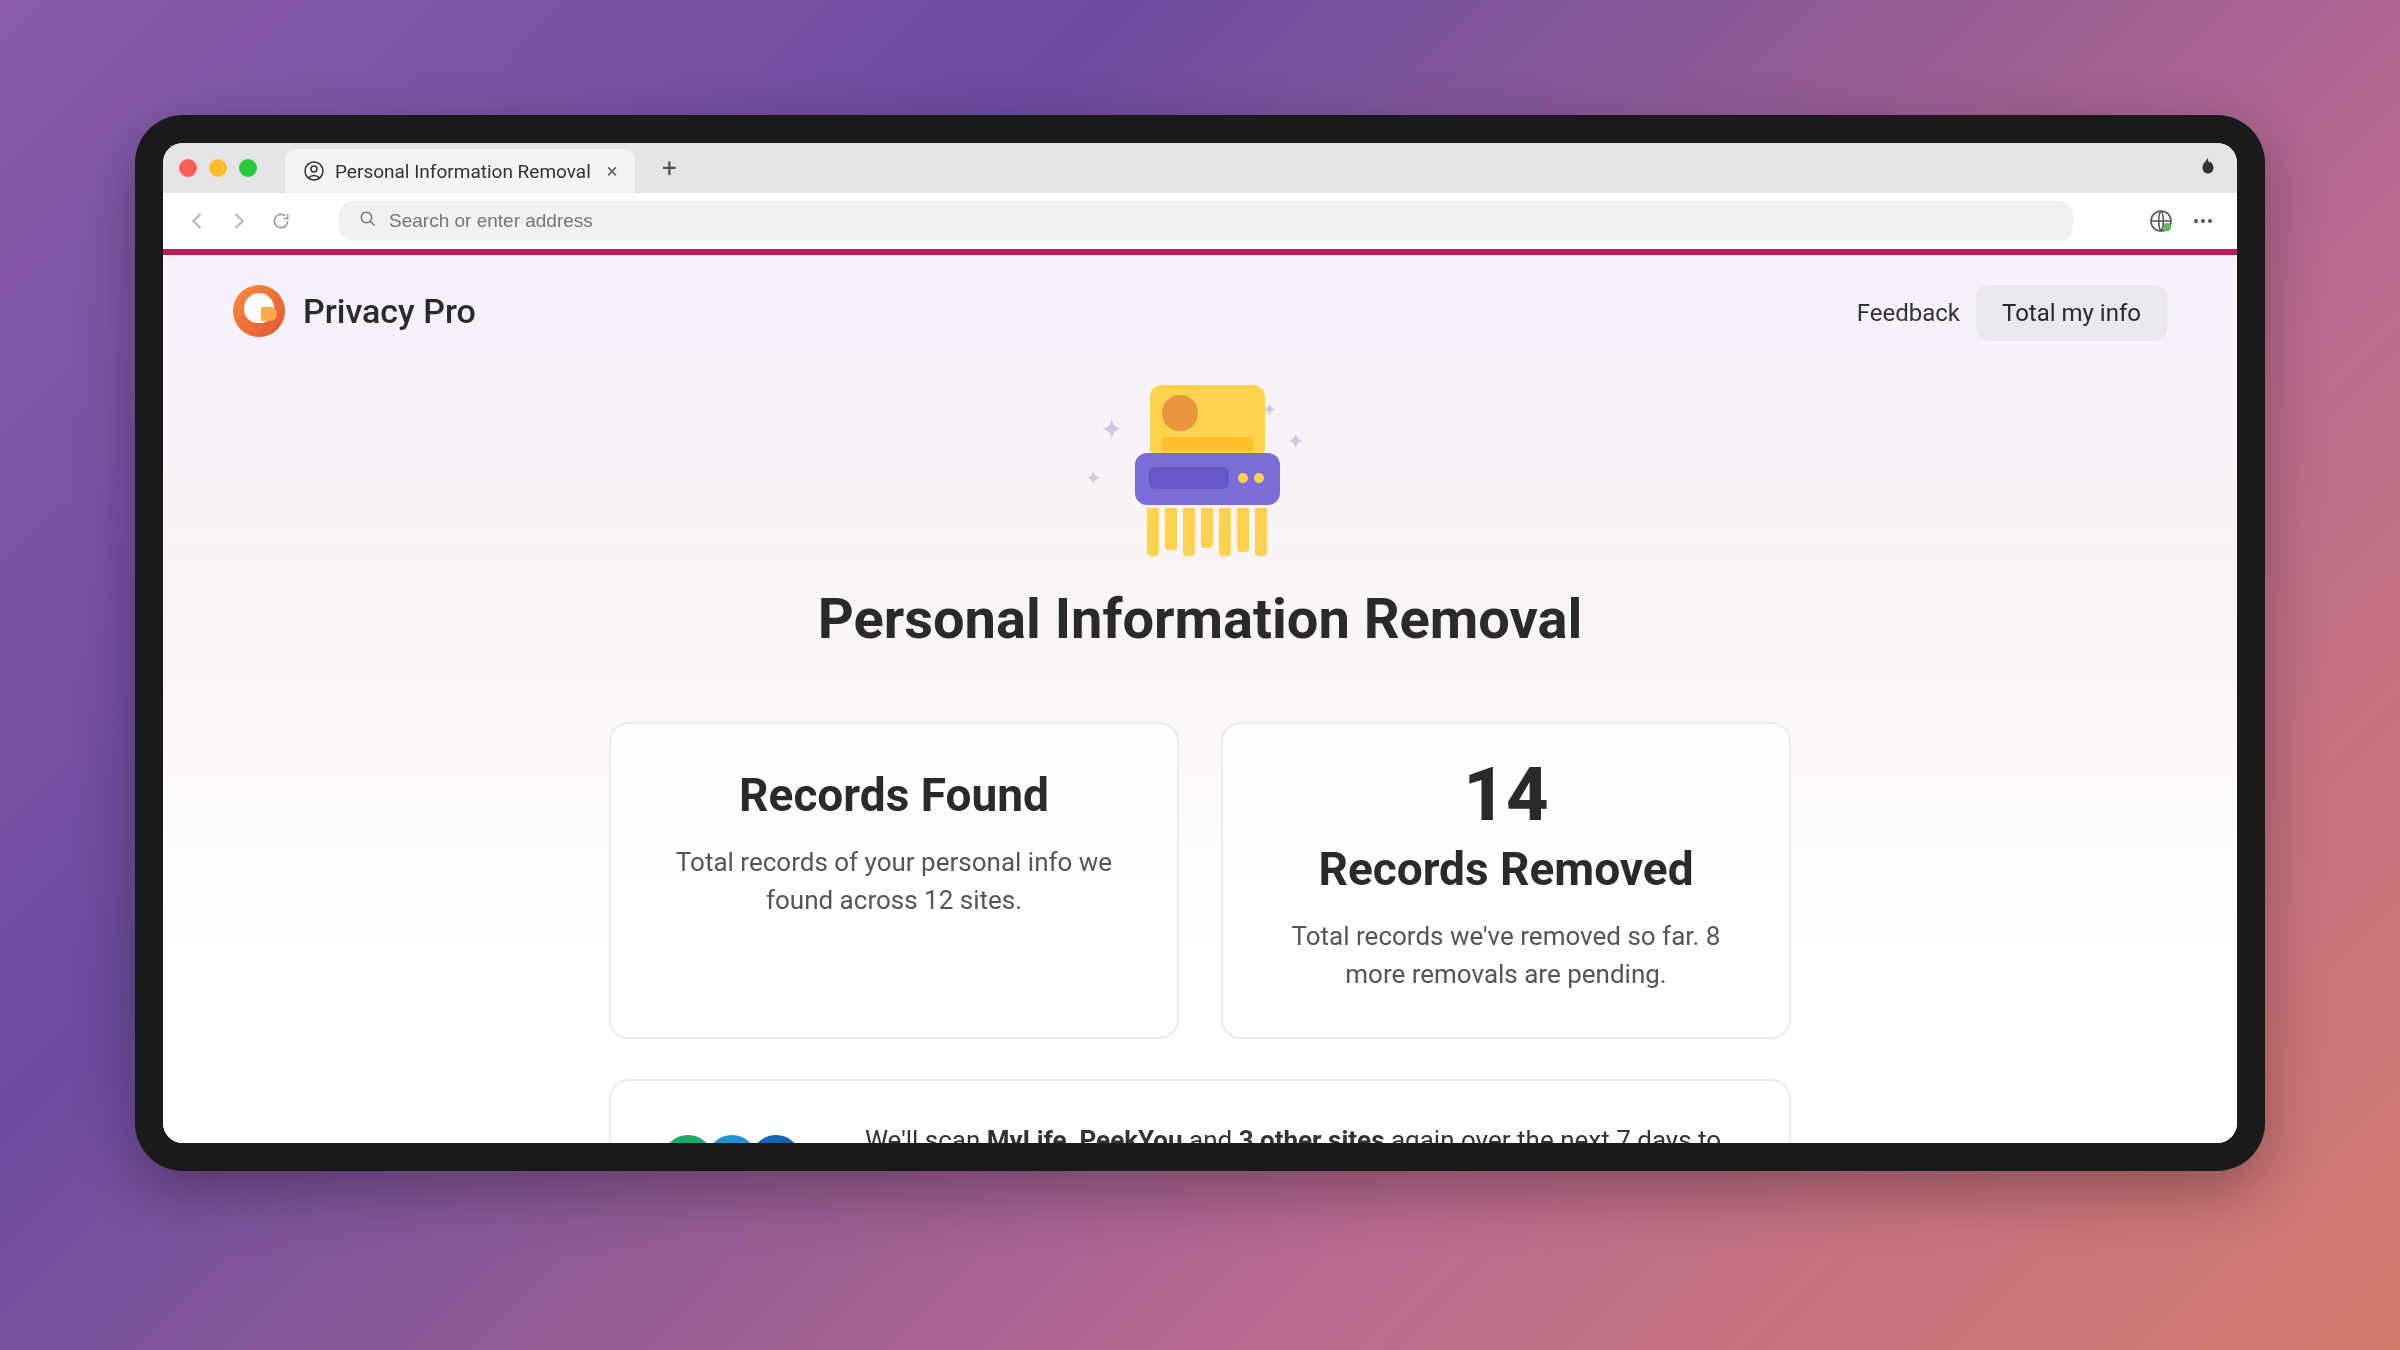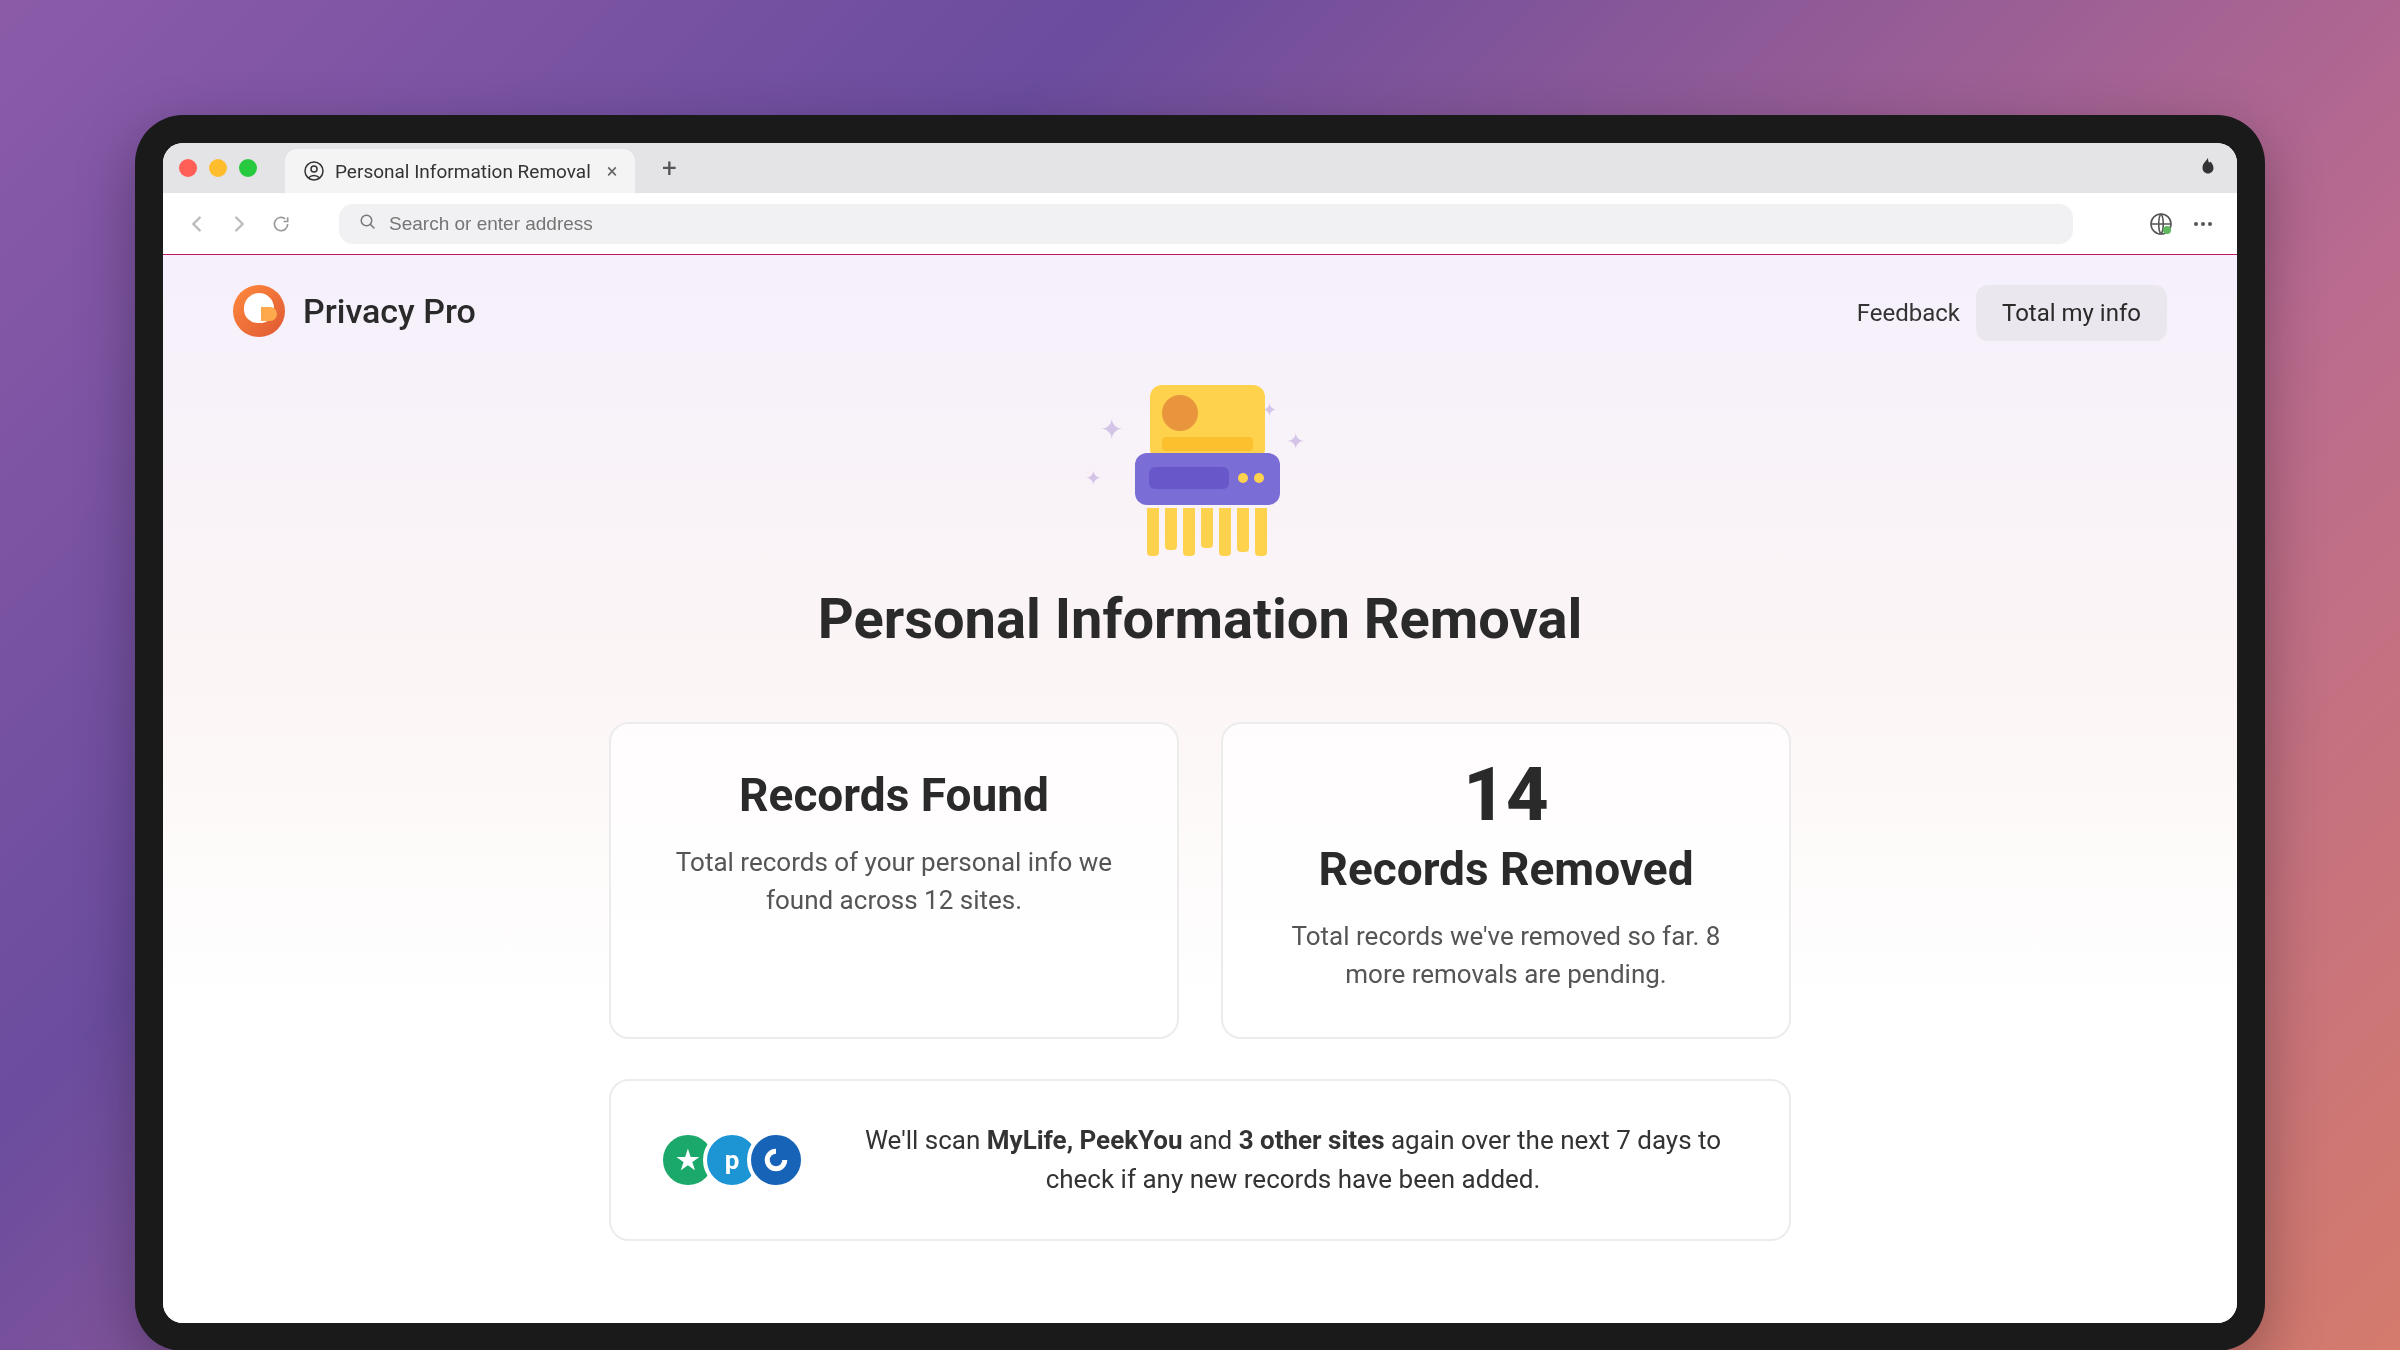--- a/index.html
+++ b/index.html
@@ -17,21 +17,21 @@
       background: #1a1a1a;
       border-radius: 48px;
       padding: 28px;
       box-shadow: 0 20px 60px rgba(0,0,0,0.3);
       overflow: hidden;
     }
     .screen {
       background: #fff;
       border-radius: 20px;
       overflow: hidden;
-      height: 1180px;
+      height: 1000px;
     }
     .tab-bar {
       background: #e4e4e7;
       height: 50px;
       display: flex;
       align-items: center;
       padding: 0 16px;
       gap: 12px;
     }
     .traffic-lights { display: flex; gap: 12px; align-items: center; margin-right: 16px;}
@@ -64,21 +64,21 @@
     .flame-icon {
       margin-left: auto; width: 24px; height: 24px; color: #333;
     }
     .toolbar {
       background: #ffffff;
       height: 62px;
       display: flex;
       align-items: center;
       padding: 0 20px;
       gap: 14px;
-      border-bottom: 1px solid #be185d;
+      border-bottom: 6px solid #be185d;
     }
     .nav-btn {
       width: 28px; height: 28px;
       display: flex; align-items: center; justify-content: center;
       color: #999;
     }
     .address-bar {
       flex: 1;
       background: #f1f1f3;
       border-radius: 14px;

